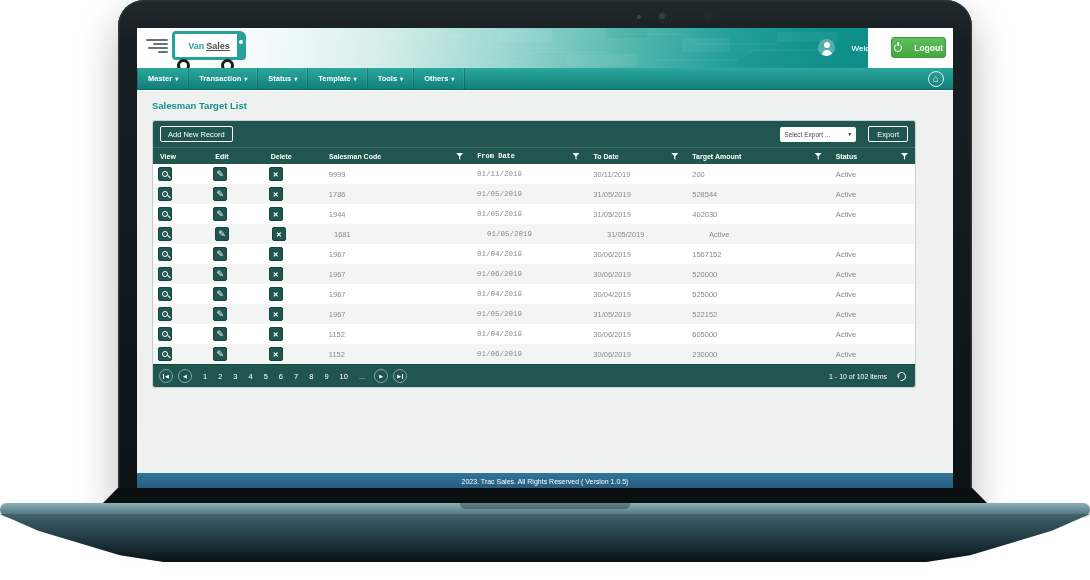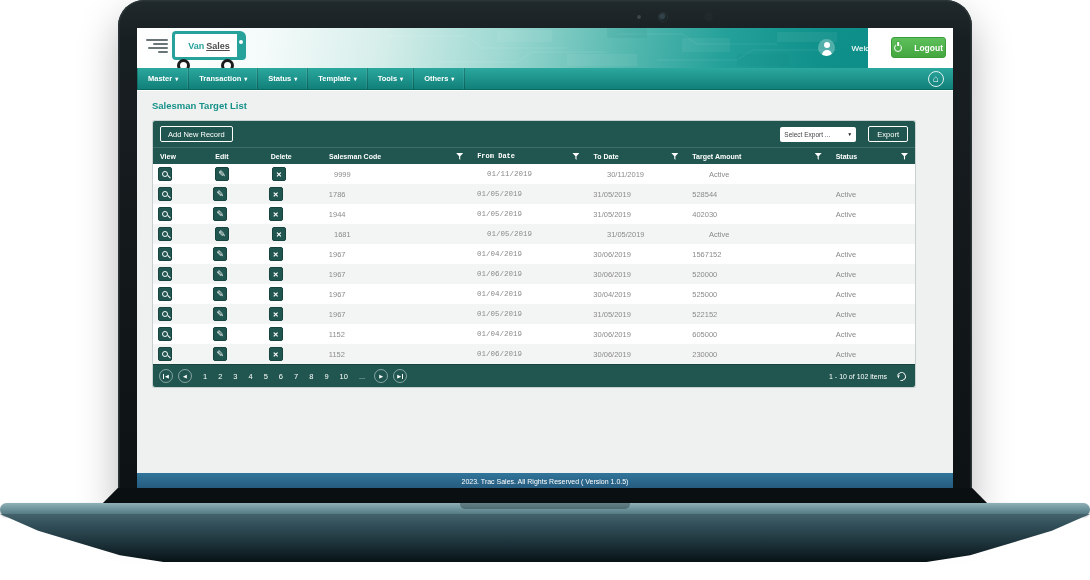--- a/index.html
+++ b/index.html
@@ -301,20 +301,21 @@
                 </button>
               </div>
               <div class="td cell-action">
                 <button class="row-btn">
                   <span class="icon-close">✕</span>
                 </button>
               </div>
               <div class="td">9999</div>
               <div class="td">01/11/2019</div>
               <div class="td">30/11/2019</div>
+              <div class="td">200</div>
               <div class="td">Active</div>
             </div>
               <div class="tr">
               <div class="td cell-action">
                 <button class="row-btn">
                   <span class="icon-search"></span>
                 </button>
               </div>
               <div class="td cell-action">
                 <button class="row-btn">

